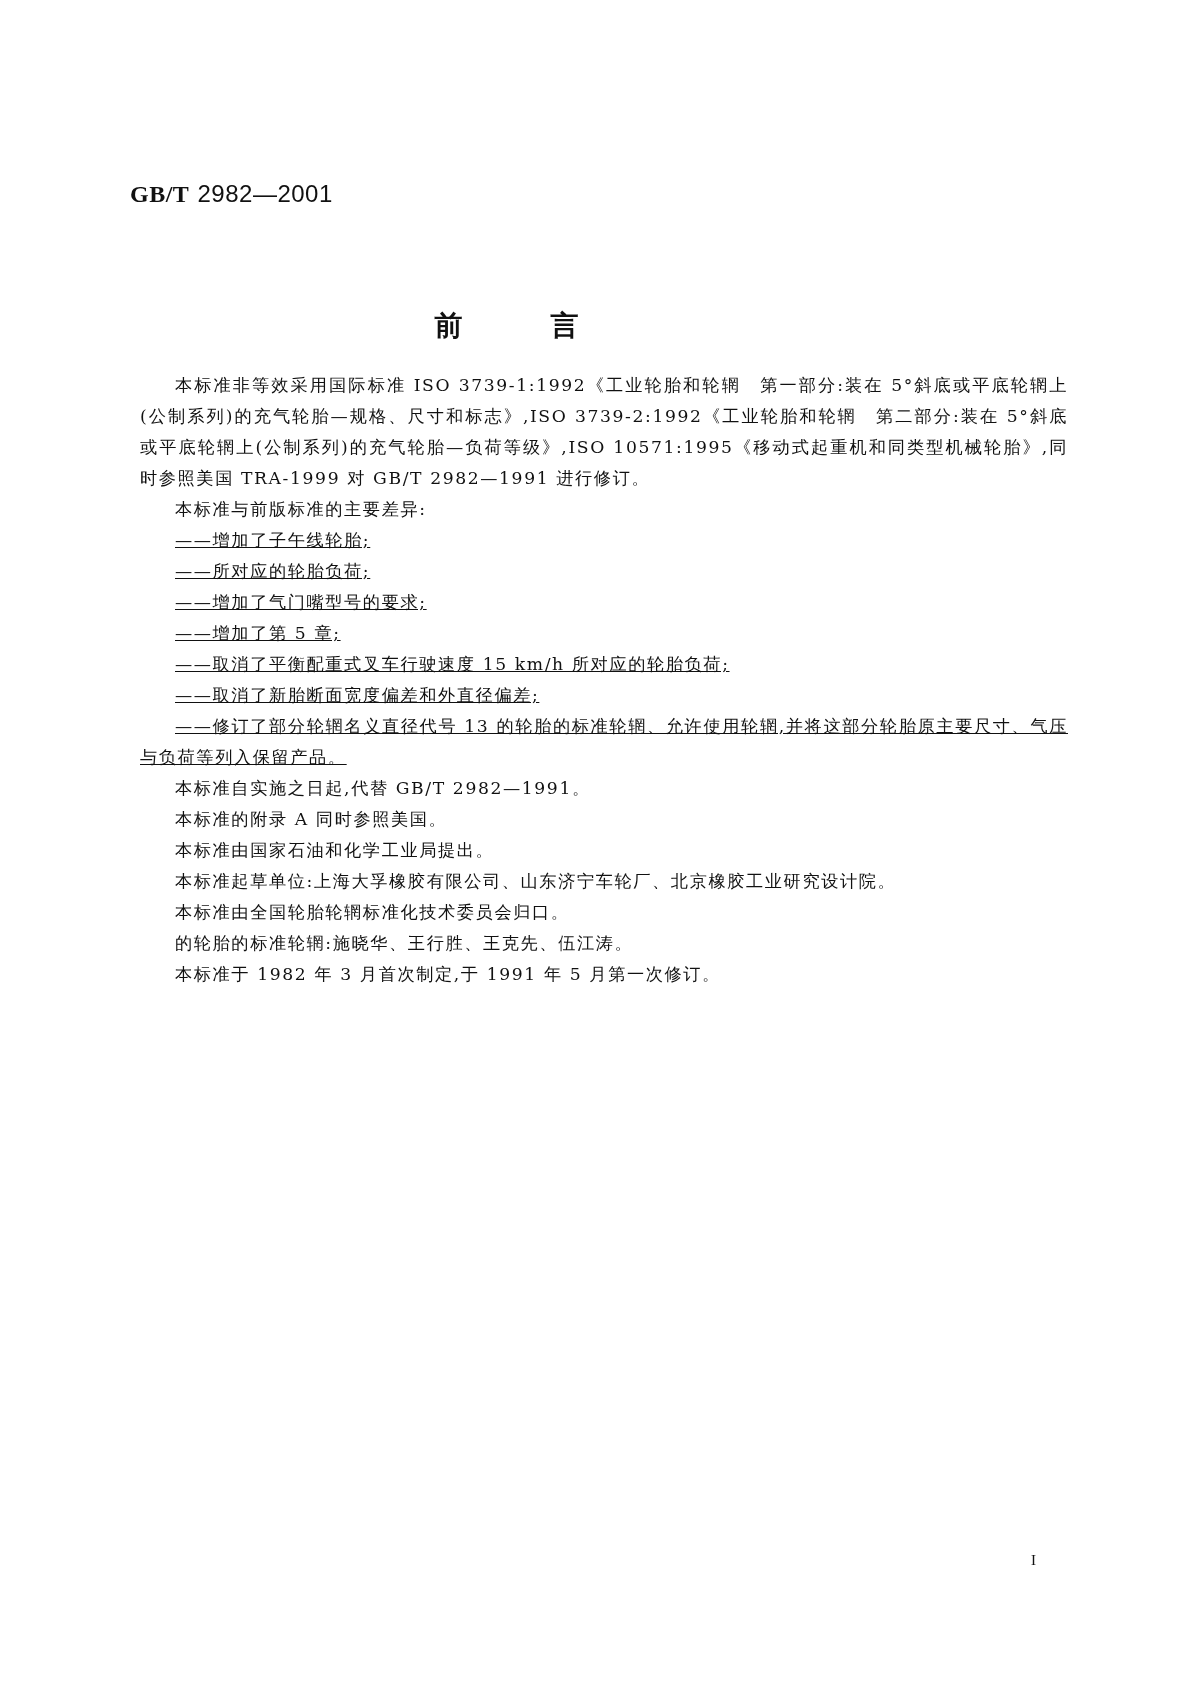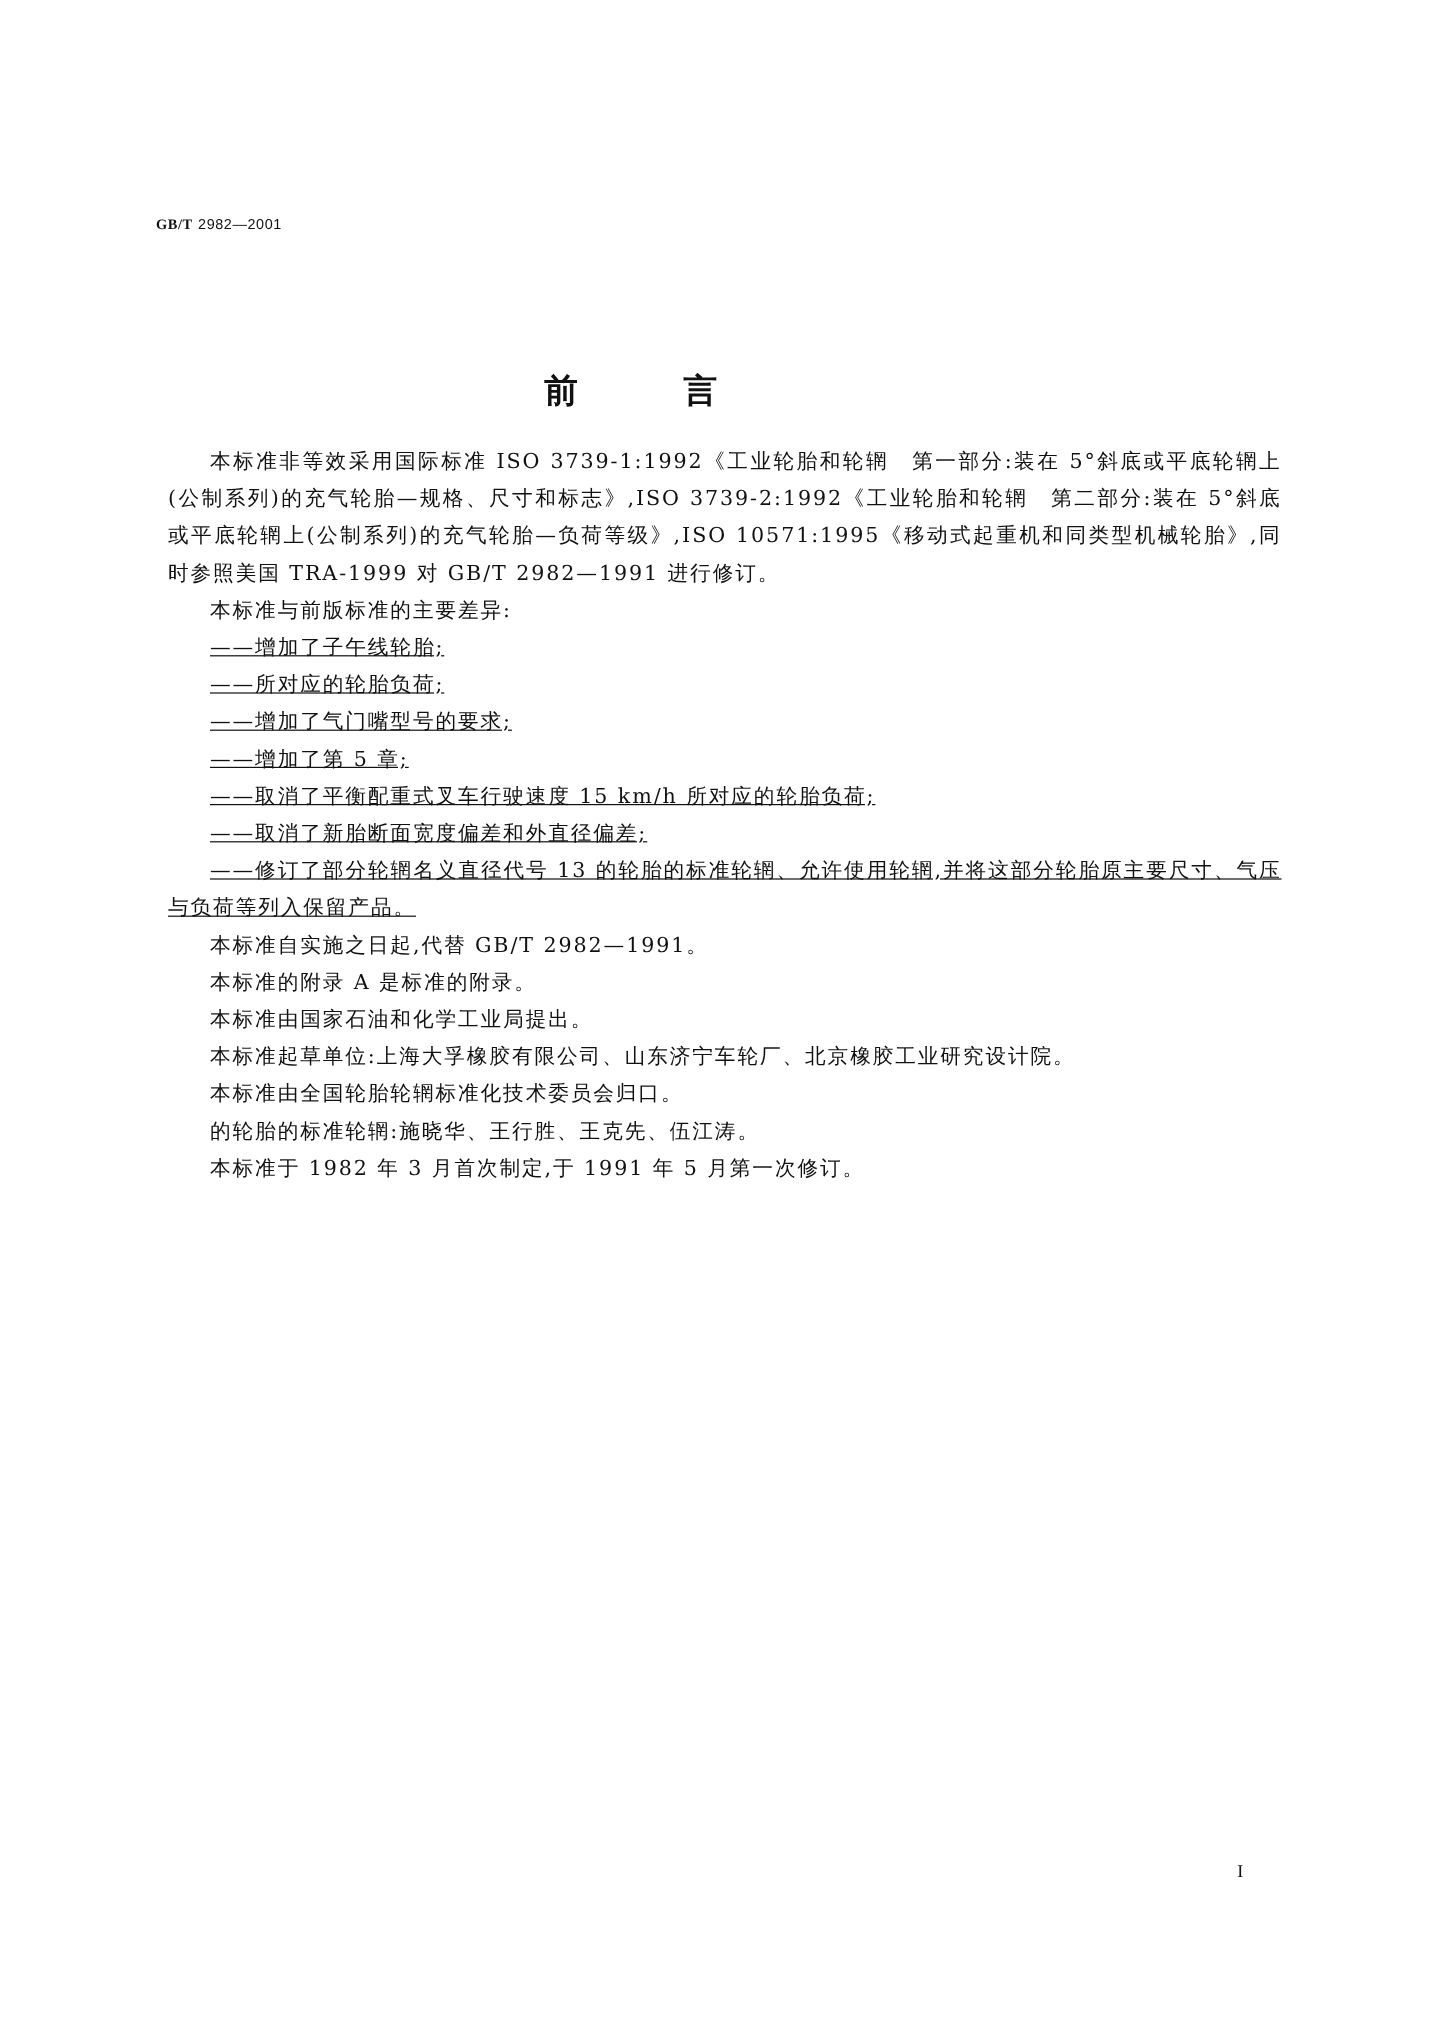--- a/index.html
+++ b/index.html
@@ -1,22 +1,22 @@
 <!DOCTYPE html>
 <html><head>
 <meta charset="utf-8">
 <style>
   html, body { margin: 0; padding: 0; background: #ffffff; }
   body { width: 1191px; height: 1684px; position: relative; overflow: hidden;
          font-family: "DejaVu Serif", "Liberation Serif", serif; color: #111; }
-  .header { position: absolute; left: 130px; top: 180px; font-size: 12px; letter-spacing: 0.5px; }
+  .header { position: absolute; left: 130px; top: 180px; font-size: 24px; letter-spacing: 0.5px; }
   .header .gb { font-weight: bold; font-family: "Liberation Serif", serif; }
   .header .num { font-family: "Liberation Sans", sans-serif; }
   .title { position: absolute; left: 0; width: 1013px; top: 307px; text-align: center;
-           font-size: 28px; font-weight: bold; letter-spacing: 0; margin-left: 19px; }
+           font-size: 28px; font-weight: bold; letter-spacing: 0; }
   .title span { display: inline-block; }
   .title .gap { width: 88px; }
   .body { position: absolute; left: 140px; top: 370px; width: 928px; font-size: 17.2px;
           line-height: 31px; letter-spacing: 1.6px; }
   .body p { margin: 0; text-indent: 35px; text-align: justify; }
   .body p.item { text-indent: 35px; text-decoration: underline; }
   .page-no { position: absolute; left: 1031px; top: 1552px; font-size: 15px; font-family: "Liberation Serif", serif; }
 </style>
 </head>
 <body>
@@ -33,21 +33,21 @@
   <p>本标准非等效采用国际标准 ISO 3739-1:1992《工业轮胎和轮辋　第一部分:装在 5°斜底或平底轮辋上(公制系列)的充气轮胎—规格、尺寸和标志》,ISO 3739-2:1992《工业轮胎和轮辋　第二部分:装在 5°斜底或平底轮辋上(公制系列)的充气轮胎—负荷等级》,ISO 10571:1995《移动式起重机和同类型机械轮胎》,同时参照美国 TRA-1999 对 GB/T 2982—1991 进行修订。</p>
   <p>本标准与前版标准的主要差异:</p>
   <p class="item">——增加了子午线轮胎;</p>
   <p class="item">——所对应的轮胎负荷;</p>
   <p class="item">——增加了气门嘴型号的要求;</p>
   <p class="item">——增加了第 5 章;</p>
   <p class="item">——取消了平衡配重式叉车行驶速度 15 km/h 所对应的轮胎负荷;</p>
   <p class="item">——取消了新胎断面宽度偏差和外直径偏差;</p>
   <p class="item">——修订了部分轮辋名义直径代号 13 的轮胎的标准轮辋、允许使用轮辋,并将这部分轮胎原主要尺寸、气压与负荷等列入保留产品。</p>
   <p>本标准自实施之日起,代替 GB/T 2982—1991。</p>
-  <p>本标准的附录 A 是标准的附录。</p>
+  <p>本标准的附录 A 同时参照美国。</p>
   <p>本标准由国家石油和化学工业局提出。</p>
   <p>本标准起草单位:上海大孚橡胶有限公司、山东济宁车轮厂、北京橡胶工业研究设计院。</p>
   <p>本标准由全国轮胎轮辋标准化技术委员会归口。</p>
   <p>的轮胎的标准轮辋:施晓华、王行胜、王克先、伍江涛。</p>
   <p>本标准于 1982 年 3 月首次制定,于 1991 年 5 月第一次修订。</p>
 </div>
 
 <div class="page-no">I</div>
 
 </body></html>

